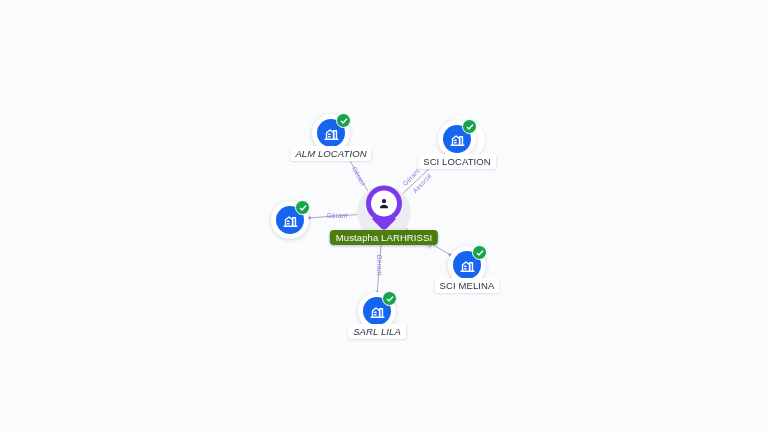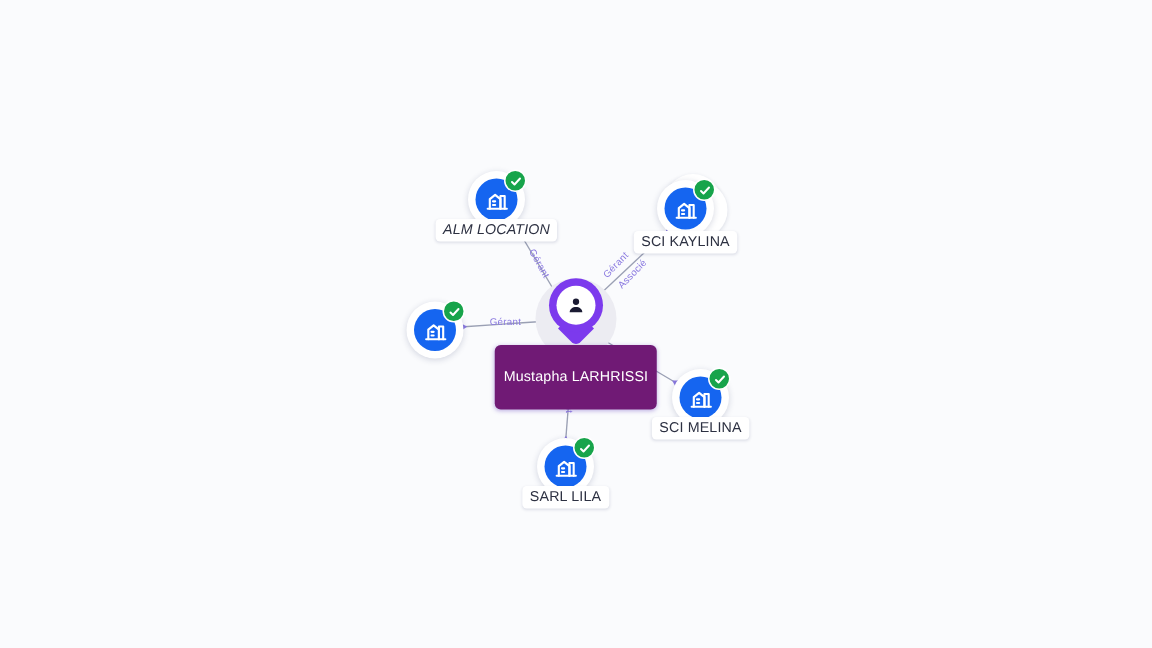--- a/index.html
+++ b/index.html
@@ -75,26 +75,26 @@
     background:#ffffff;
     color:#2d3142;
     font-size:9.5px;
     letter-spacing:.1px;
     padding:2px 5px;
     border-radius:3px;
     white-space:nowrap;
     box-shadow:0 1px 2px rgba(30,40,90,.13);
   }
   .label.primary{
-    background:#701a75;
+    background:#4d7c0f;
     color:#ffffff;
     box-shadow:0 1px 3px rgba(80,40,180,.35);
     border-radius:4px;
     font-size:9.5px;
-    padding:16px 6px;
+    padding:2px 6px;
     z-index:8;
   }
 
   
   .elabel{
     position:absolute;
     color:#8b7ae0;
     font-size:6.5px;
     letter-spacing:.2px;
     white-space:nowrap;
@@ -161,21 +161,21 @@
             <path d="M8 16.5h2"></path>
         </svg>
       </div>
       <span class="badge">
         <svg width="8" height="8" viewBox="0 0 24 24" fill="none" stroke="#ffffff" stroke-width="4" stroke-linecap="round" stroke-linejoin="round">
             <path d="M4 13l5 5L20 6"></path>
           </svg>
       </span>
     </div>
   </div>
-  <div class="label" style="left:457px;top:154px;">SCI KAYLINA</div>
+  <div class="label" style="left:457px;top:154px;">SCI LOCATION</div>
 
   <div class="node" style="left:290px;top:220px;">
     <div class="co-icon">
       <div class="disc">
         <svg width="17" height="17" viewBox="0 0 24 24" fill="none" stroke="#ffffff" stroke-width="2" stroke-linecap="round" stroke-linejoin="round">
           <path d="M3 20h18"></path>
             <path d="M5 20V11l5-4 5 4v9"></path>
           <path d="M15 20V8h4v12"></path>
             <path d="M8 13h2"></path>
             <path d="M8 16.5h2"></path>
@@ -220,21 +220,21 @@
             <path d="M8 16.5h2"></path>
         </svg>
       </div>
       <span class="badge">
         <svg width="8" height="8" viewBox="0 0 24 24" fill="none" stroke="#ffffff" stroke-width="4" stroke-linecap="round" stroke-linejoin="round">
             <path d="M4 13l5 5L20 6"></path>
           </svg>
       </span>
     </div>
   </div>
-  <div class="label" style="left:377px;top:324px;">SARL LILA</div>
+  <div class="label" style="left:377px;top:324px;font-style:italic;">SARL LILA</div>
 
   <div class="node" style="left:384px;top:212px;z-index:6;">
     <div class="person-halo"></div>
     <div class="pin" style="position:relative;transform:translateY(-4px);">
       <div class="pin-tip"></div>
       <div class="pin-body"></div>
       <div class="pin-inner">
         <svg width="14" height="14" viewBox="0 0 24 24" fill="#1b1b33">
           <circle cx="12" cy="8" r="3.6"></circle>
           <path d="M4.8 20c0-3.7 3.3-6 7.2-6s7.2 2.3 7.2 6z"></path>

